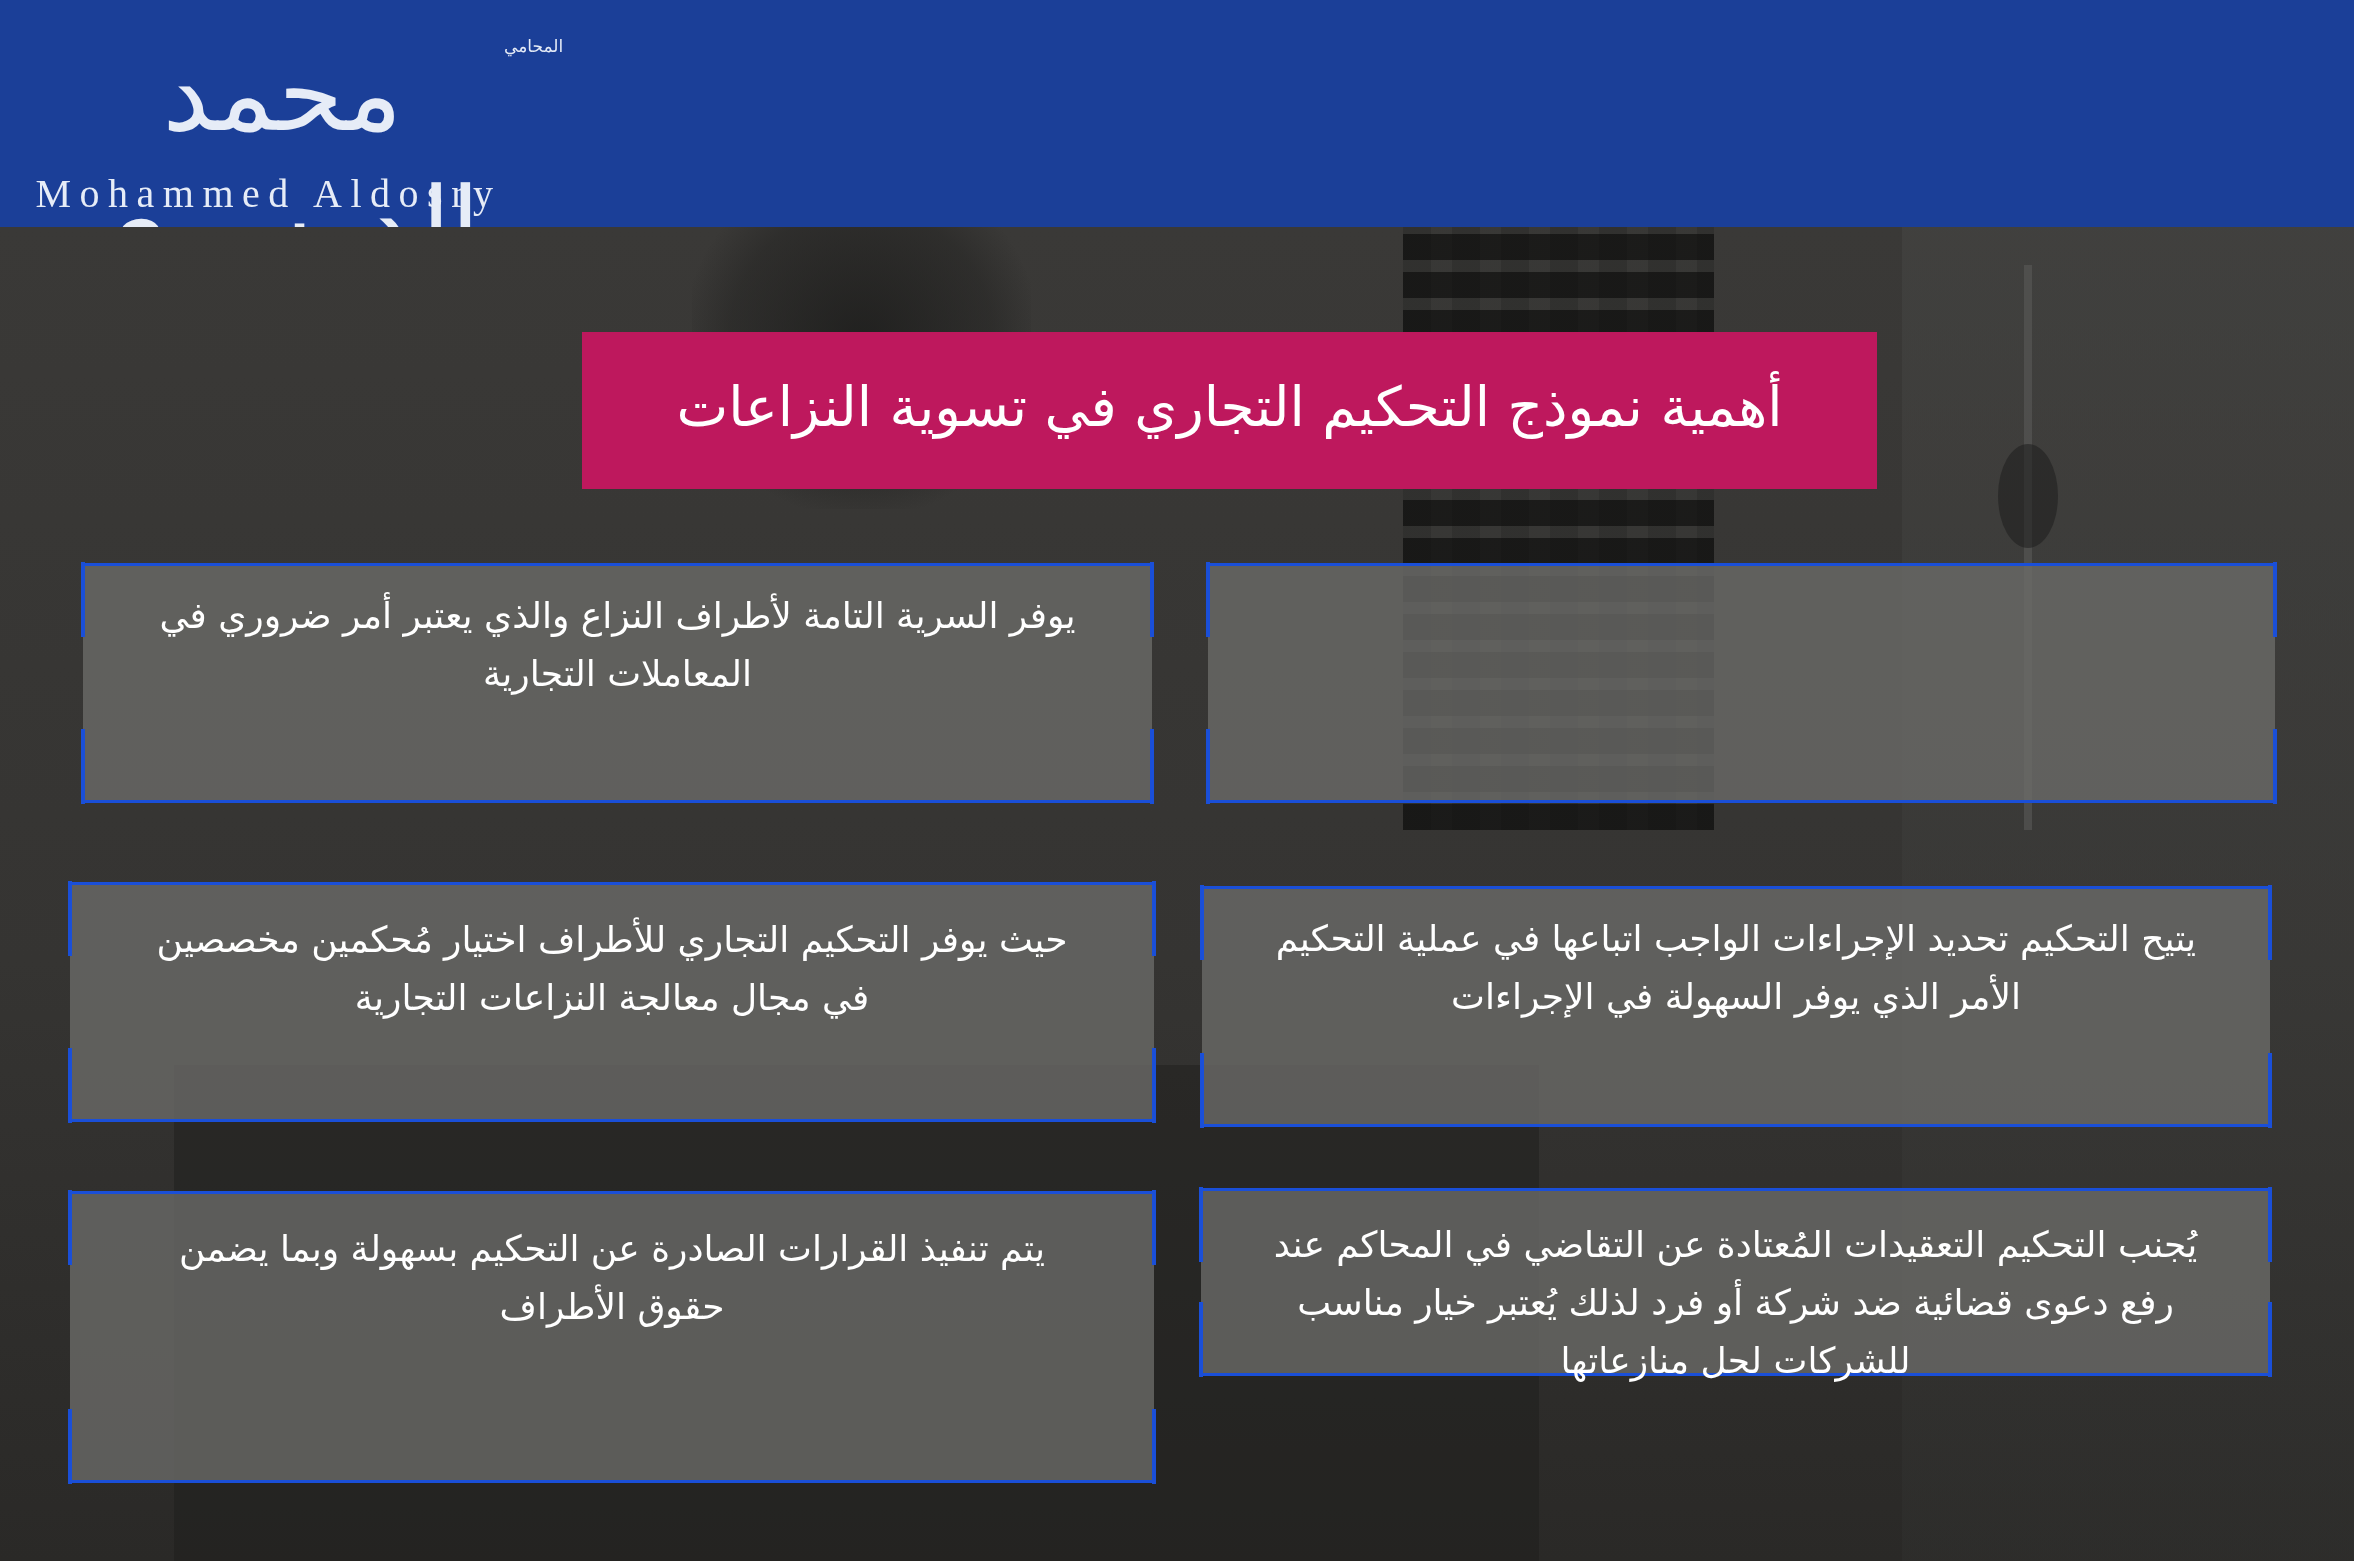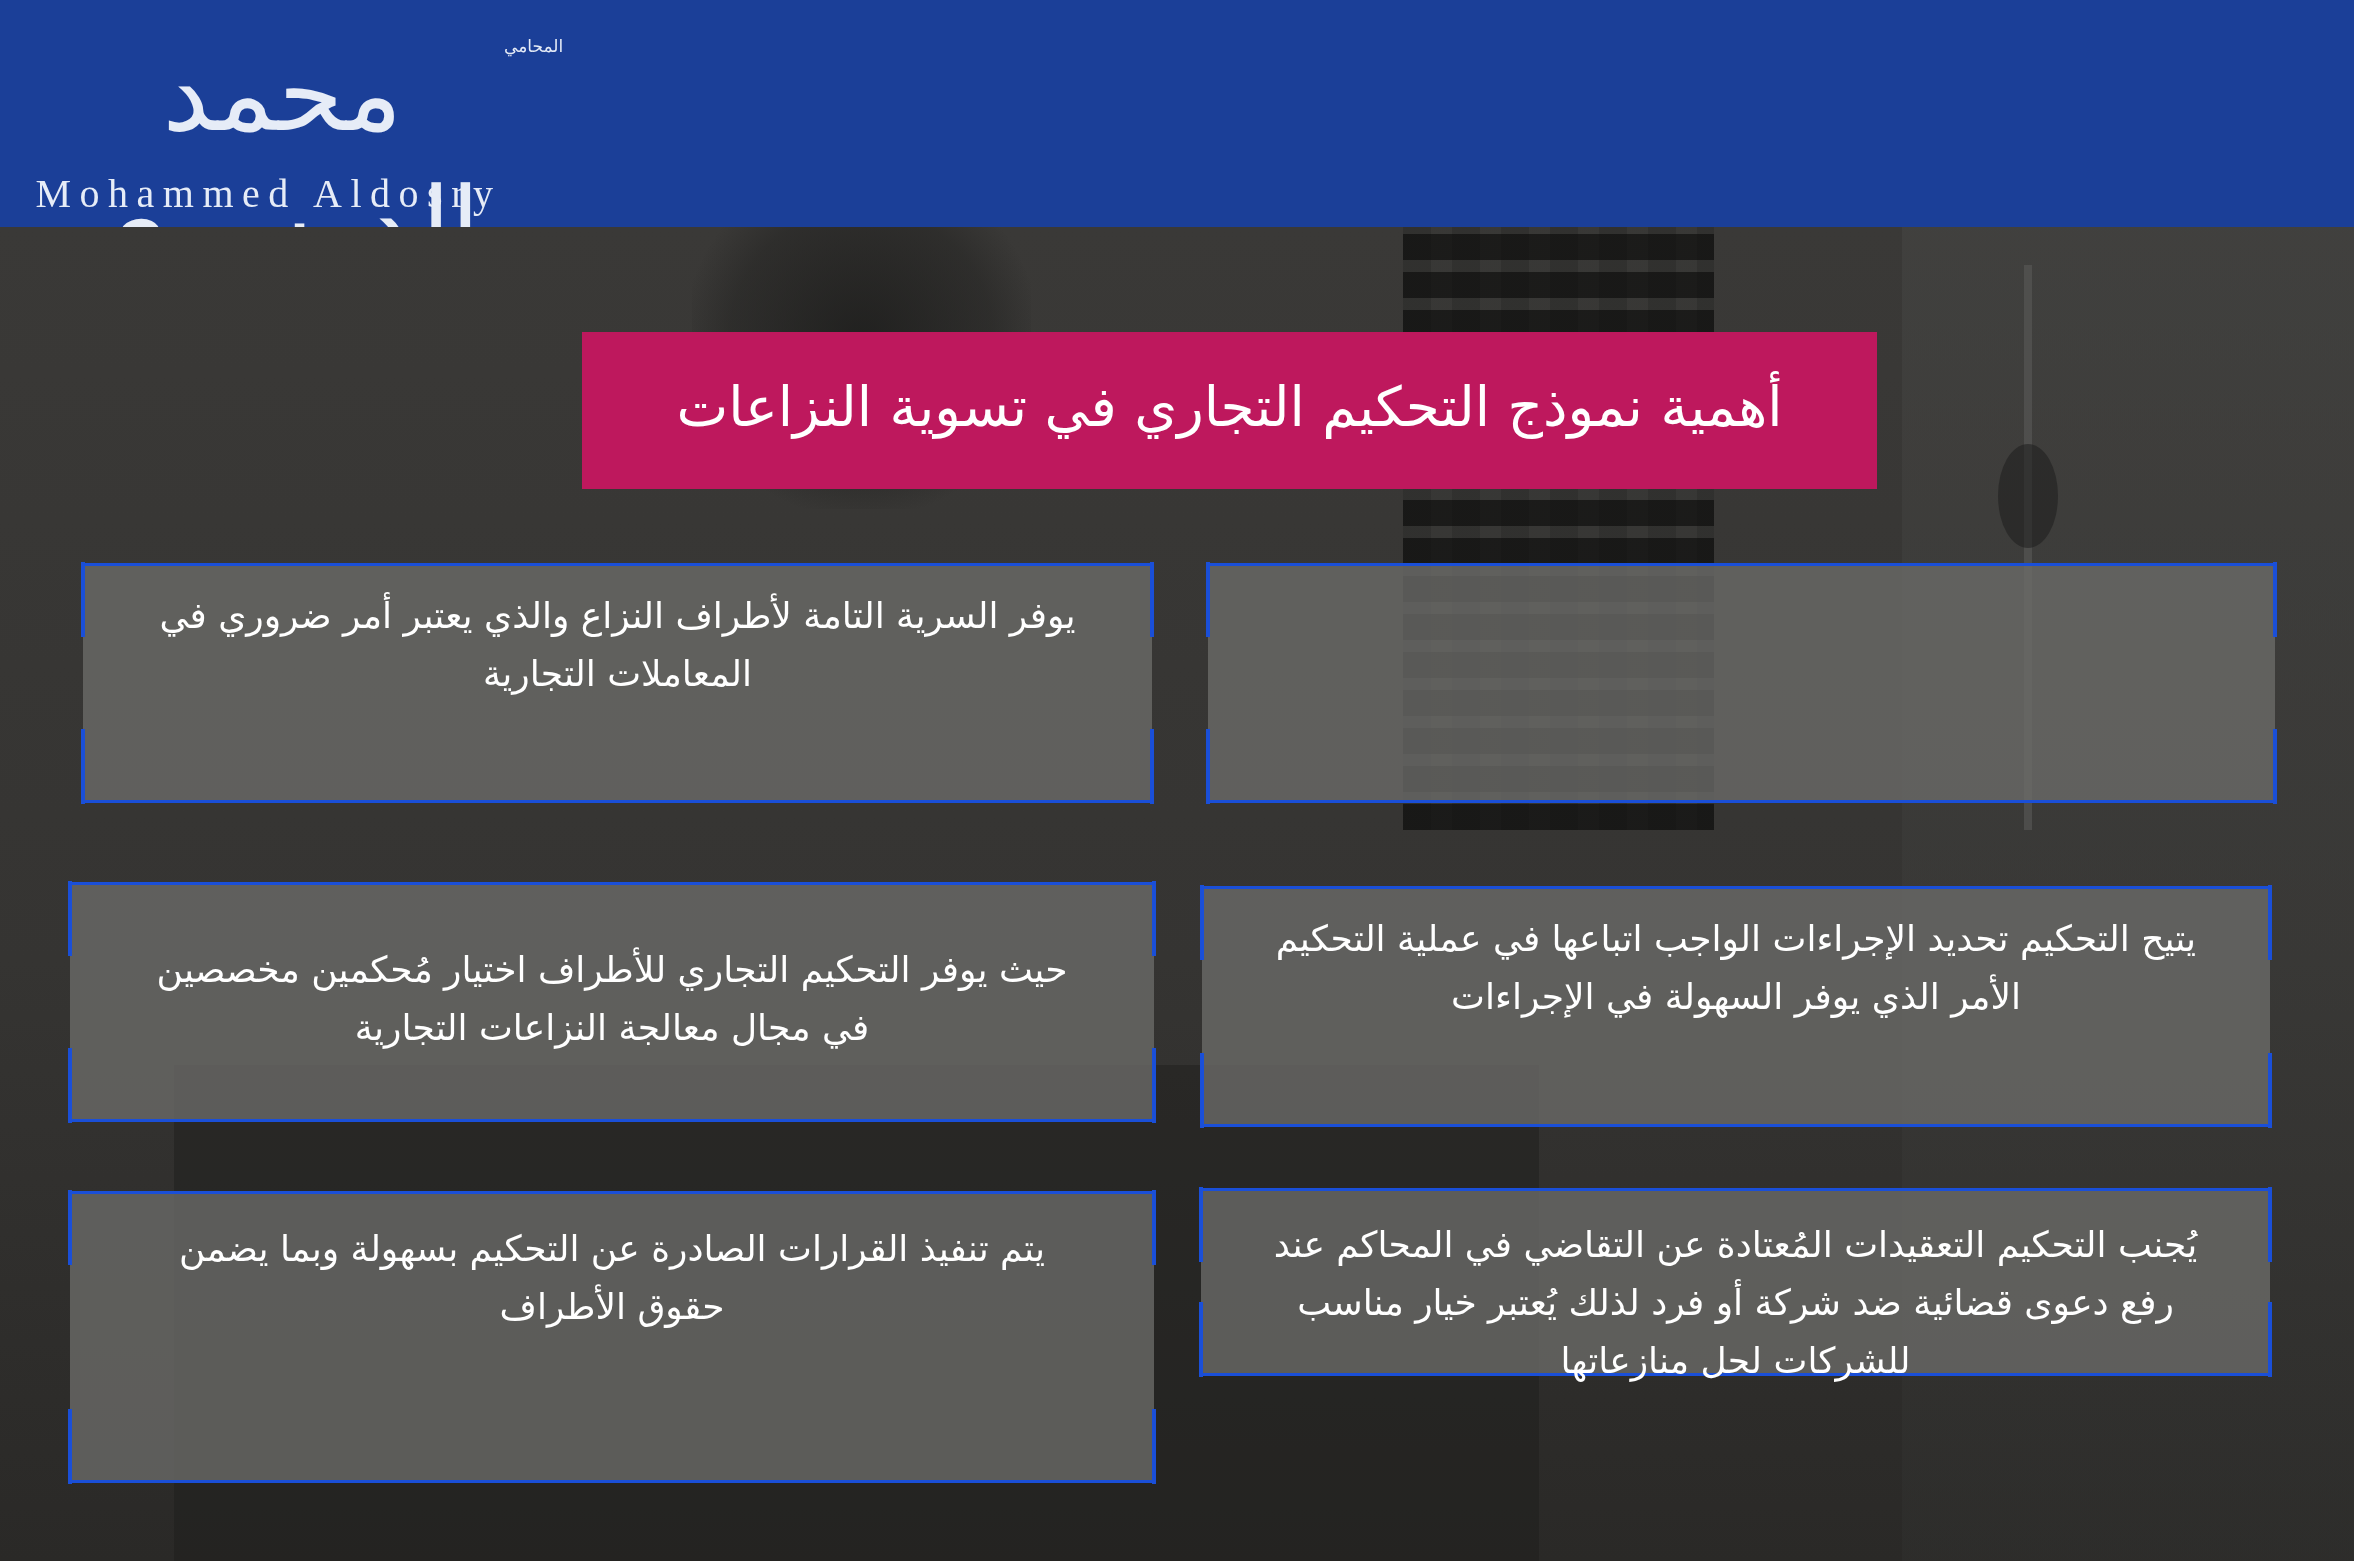--- a/index.html
+++ b/index.html
@@ -110,21 +110,21 @@
   <span class="br bl"></span>
   <span class="br brr"></span>
   <div class="card-text">يتيح التحكيم تحديد الإجراءات الواجب اتباعها في عملية التحكيم الأمر الذي يوفر السهولة في الإجراءات</div>
 </div>
 
 <div class="card" style="left:70px; top:882px; width:1084px; height:240px;">
   <span class="br tl"></span>
   <span class="br tr"></span>
   <span class="br bl"></span>
   <span class="br brr"></span>
-  <div class="card-text" style="top:26px; left:85px; right:85px;margin-top:30px;">حيث يوفر التحكيم التجاري للأطراف اختيار مُحكمين مخصصين في مجال معالجة النزاعات التجارية</div>
+  <div class="card-text" style="top:26px; left:85px; right:85px;">حيث يوفر التحكيم التجاري للأطراف اختيار مُحكمين مخصصين في مجال معالجة النزاعات التجارية</div>
 </div>
 
 <div class="card" style="left:1201px; top:1188px; width:1069px; height:188px;">
   <span class="br tl"></span>
   <span class="br tr"></span>
   <span class="br bl"></span>
   <span class="br brr"></span>
   <div class="card-text" style="top:24.5px; left:56px; right:56px;">يُجنب التحكيم التعقيدات المُعتادة عن التقاضي في المحاكم عند رفع دعوى قضائية ضد شركة أو فرد لذلك يُعتبر خيار مناسب للشركات لحل منازعاتها</div>
 </div>
 

